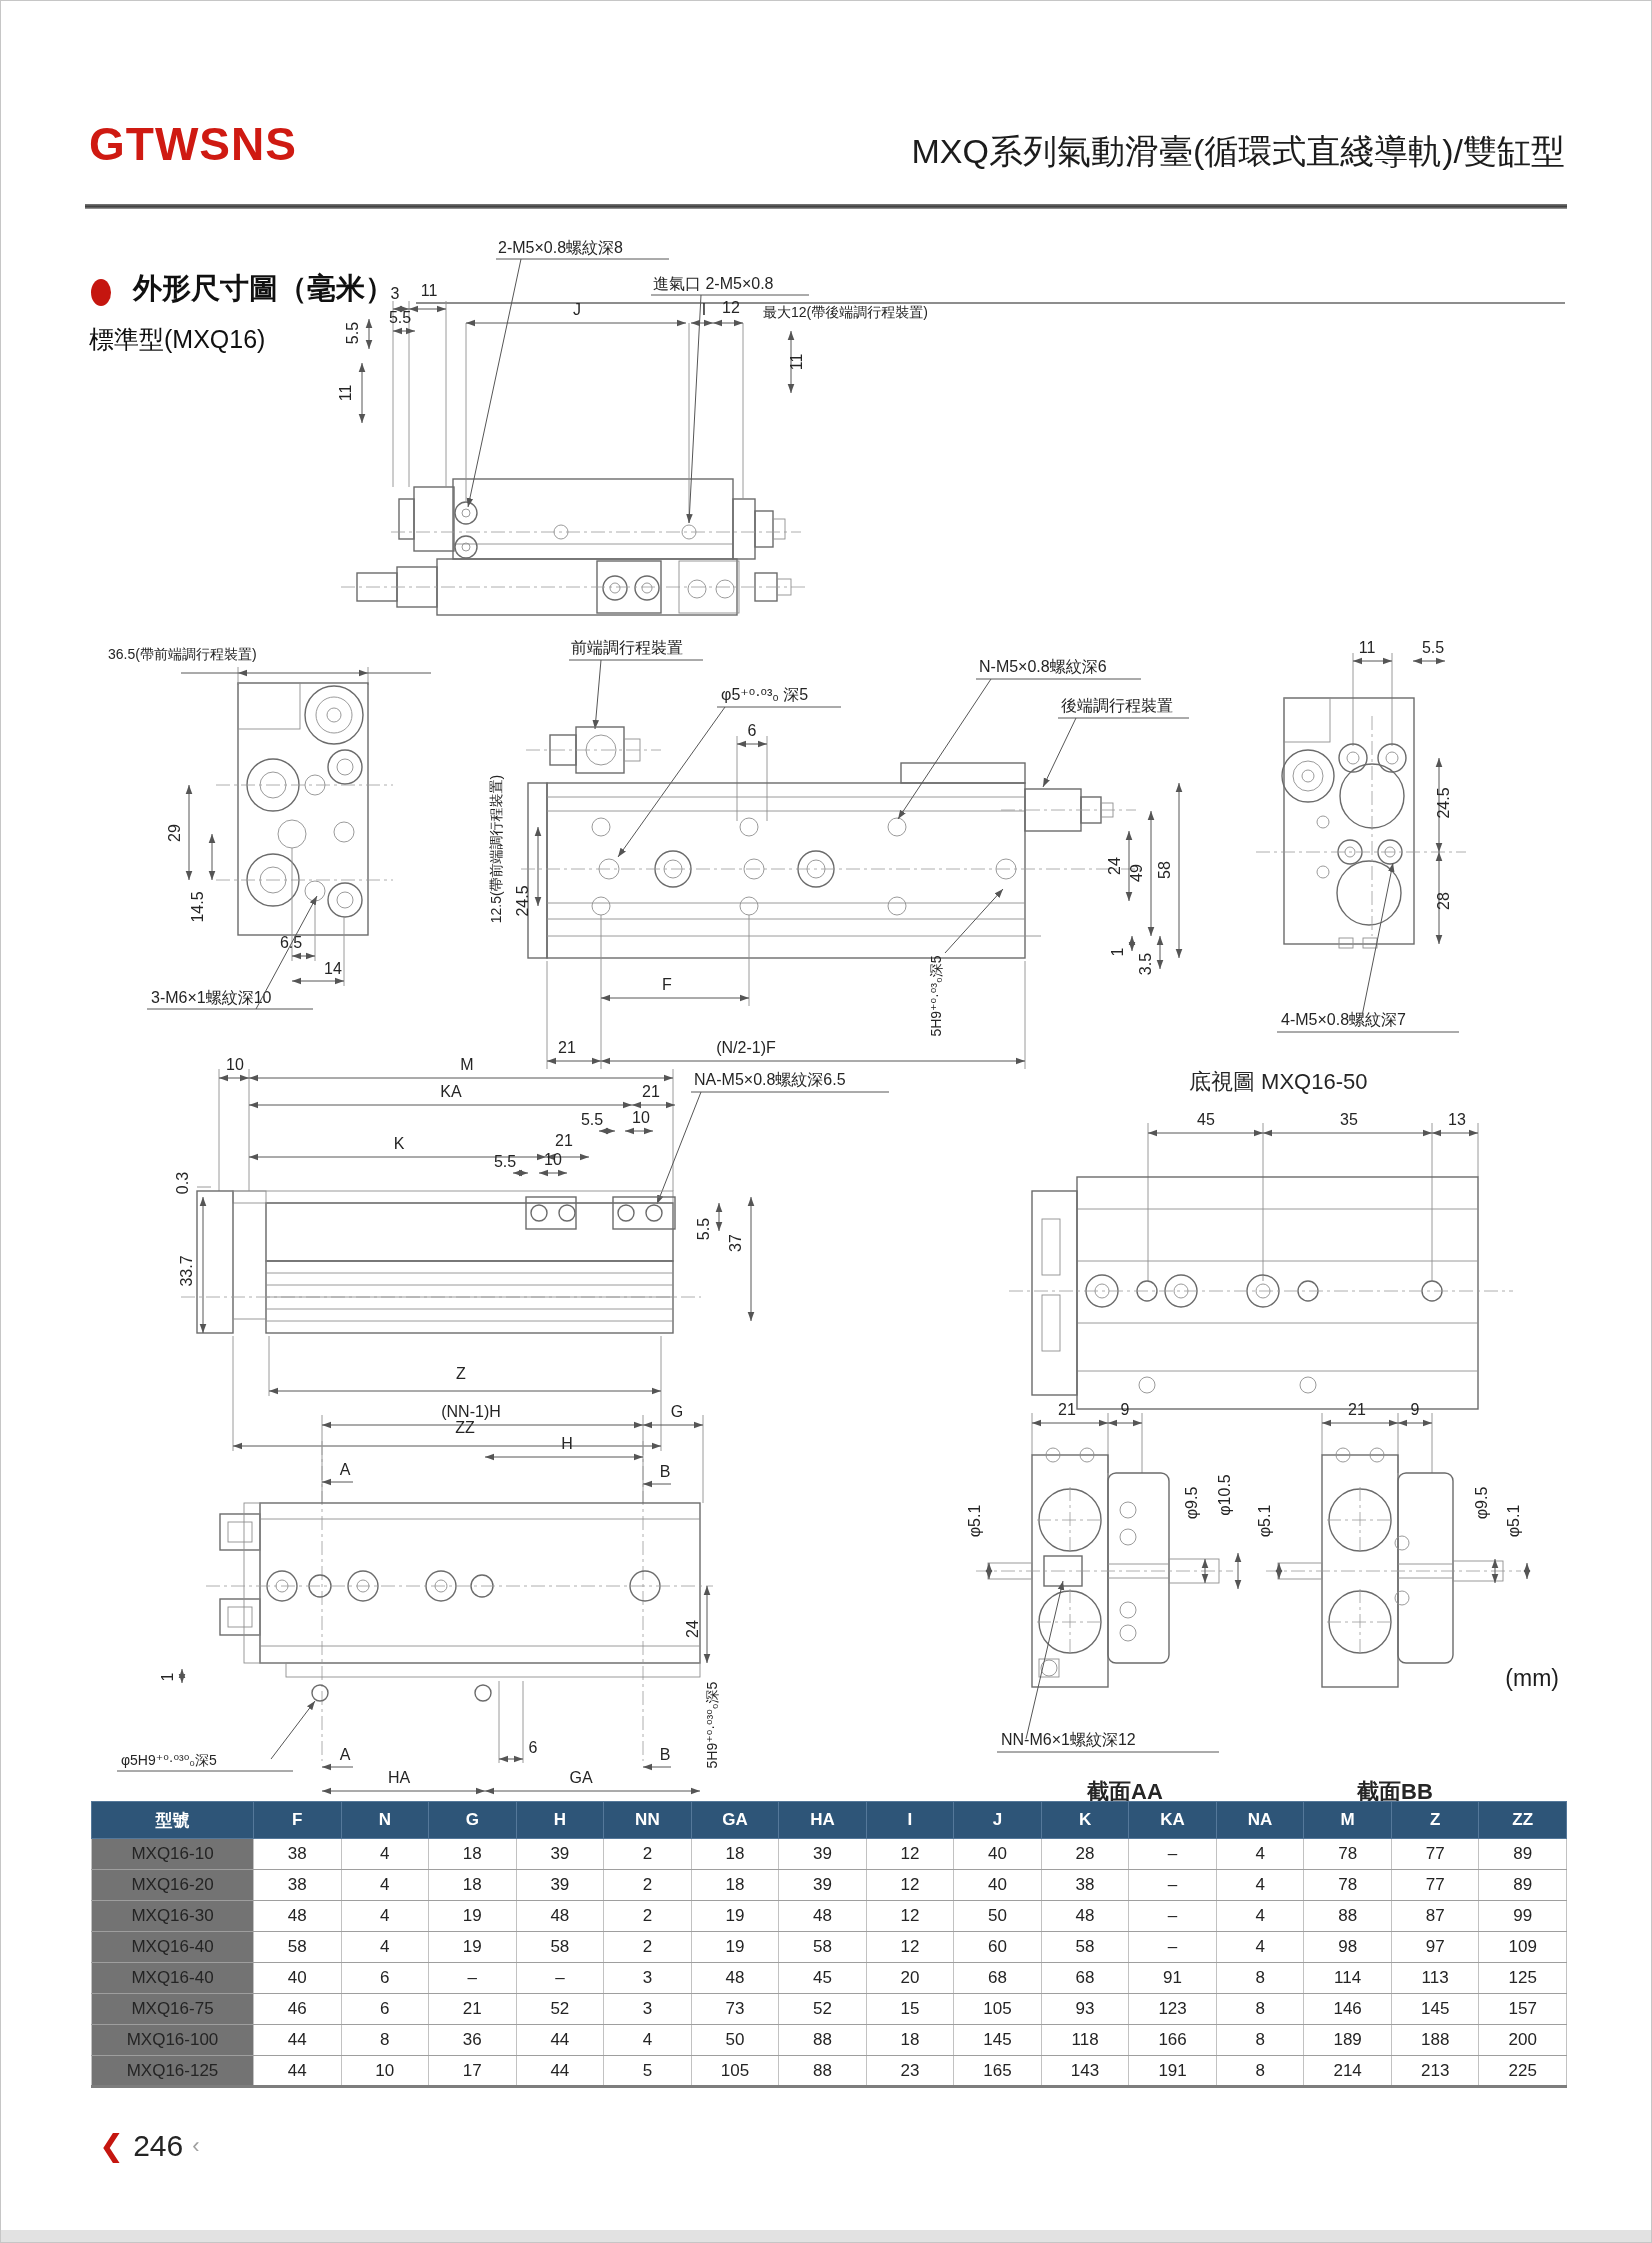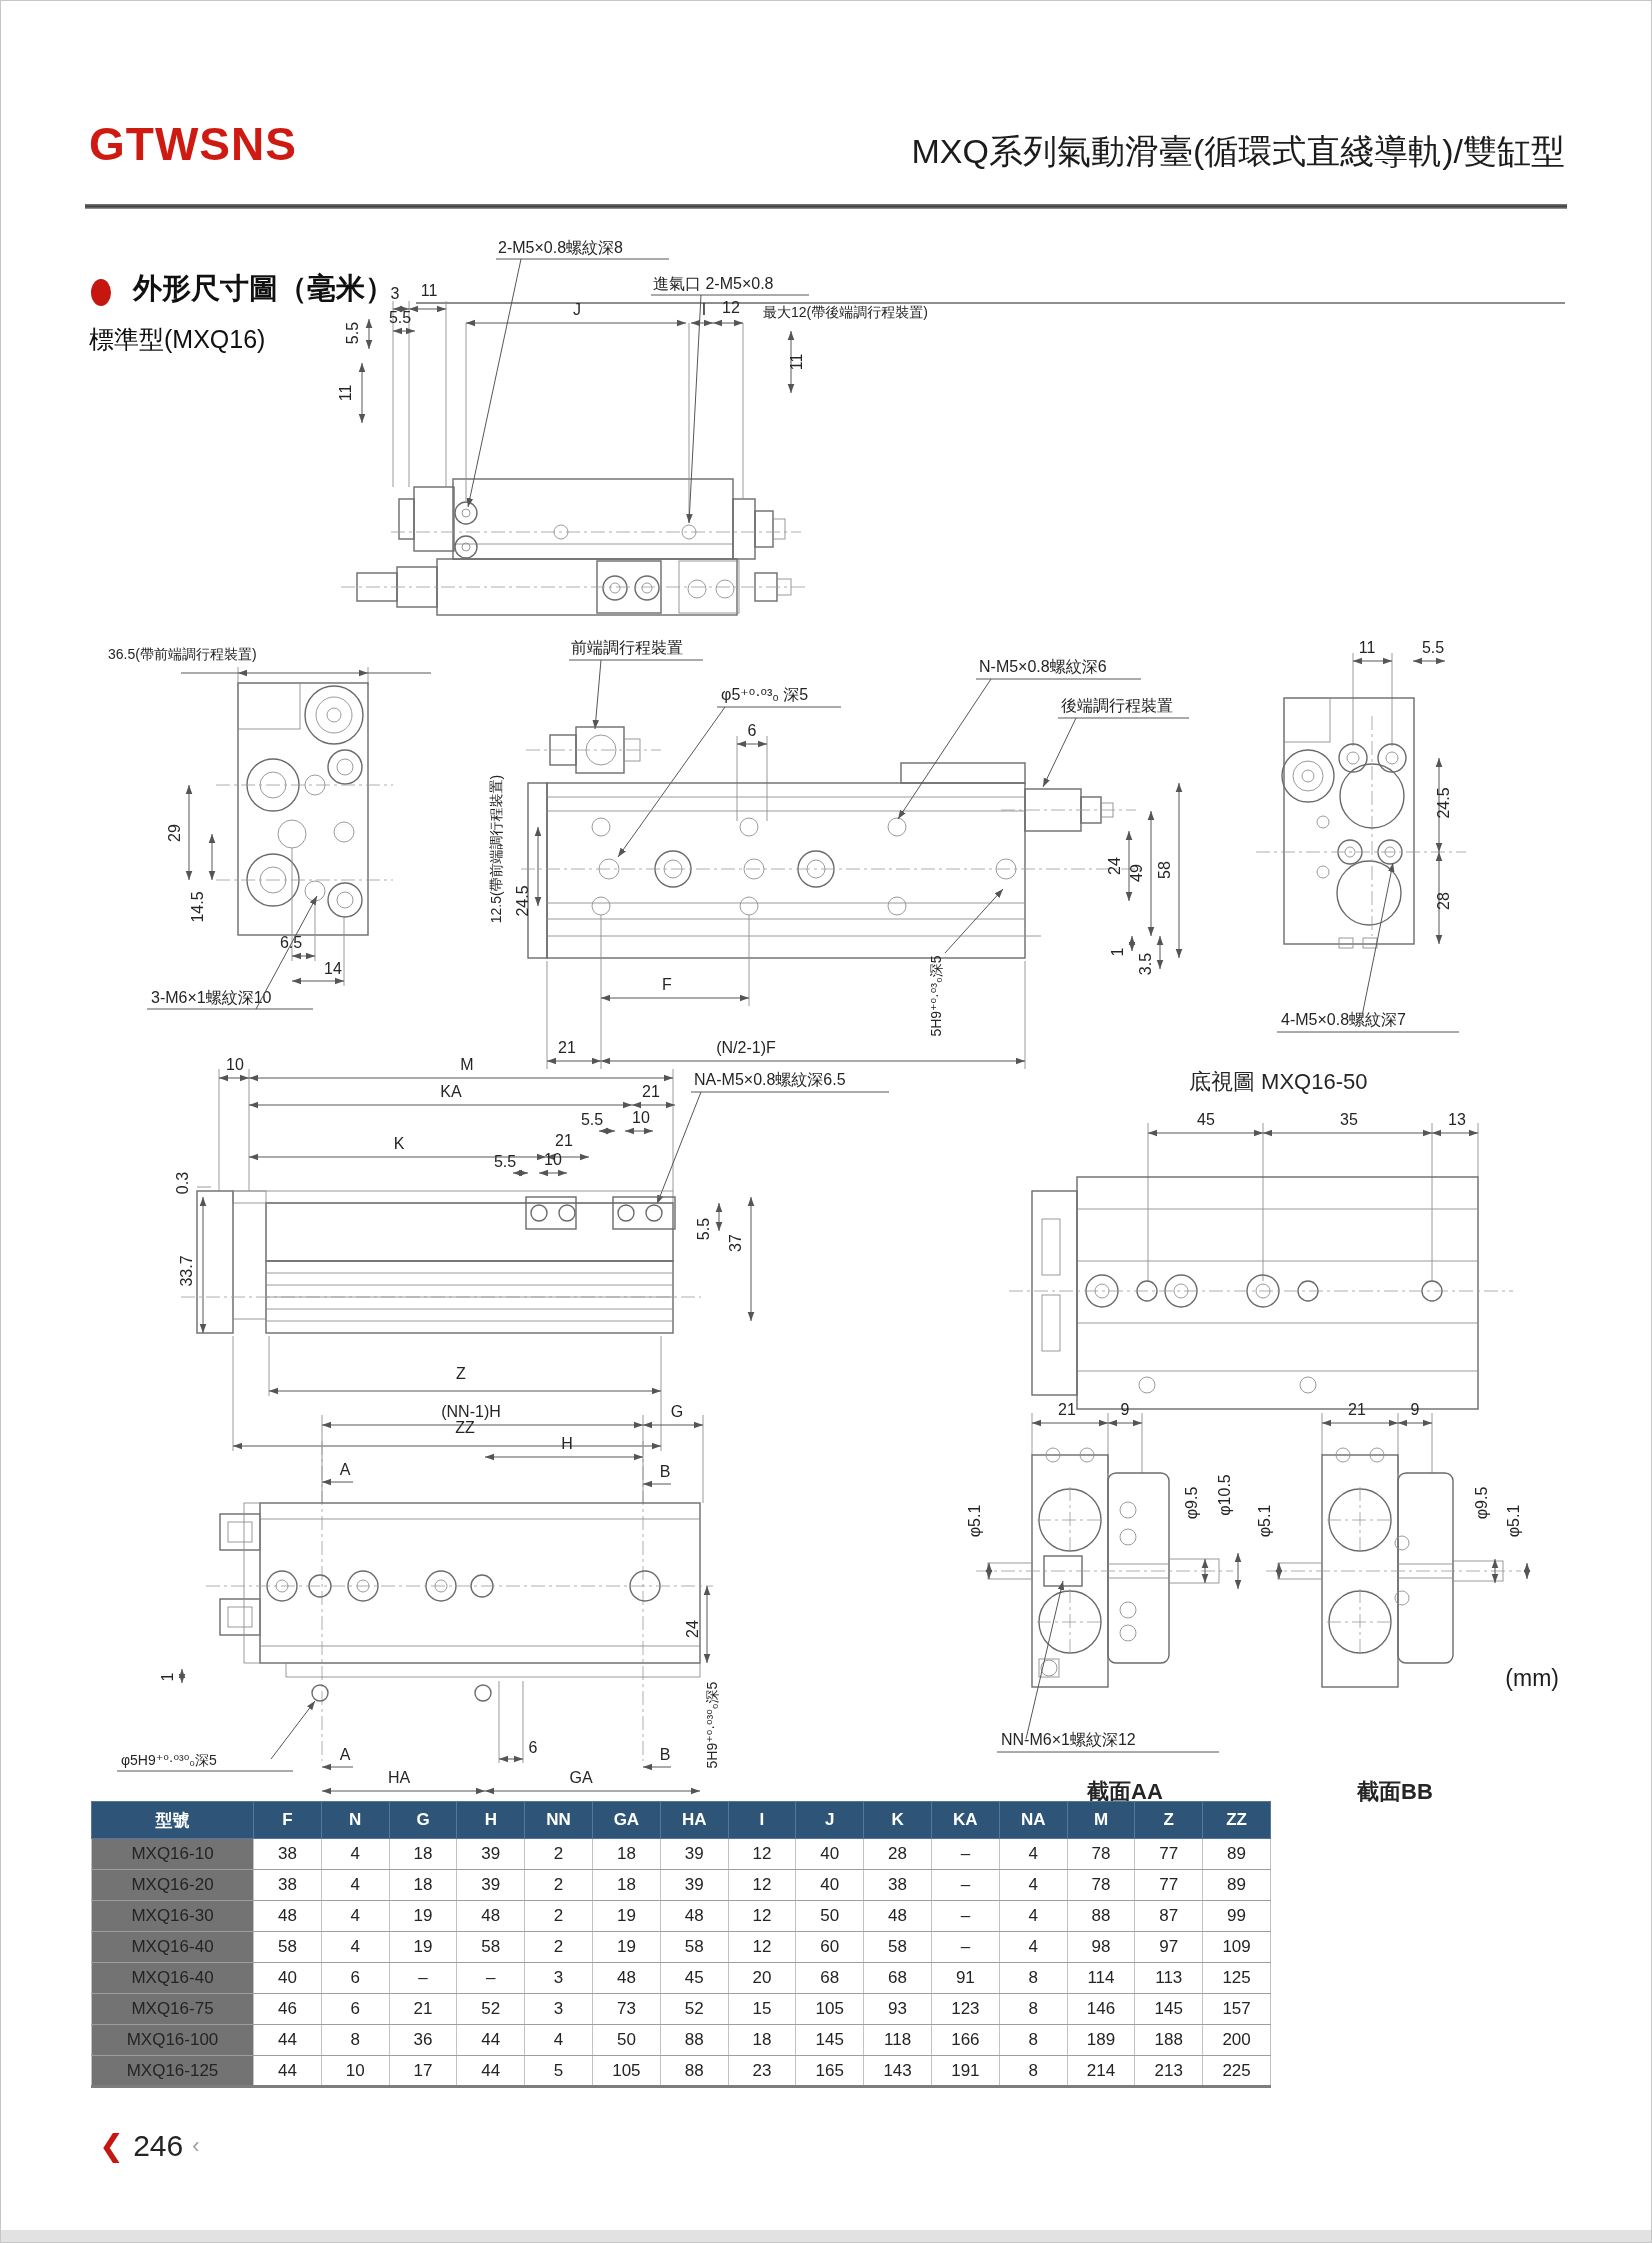--- a/index.html
+++ b/index.html
@@ -25,21 +25,21 @@
   svg .dim{stroke:#565656;stroke-width:1;fill:none}
   svg .ld{fill:none;stroke:#565656;stroke-width:1}
   svg text{font-family:"Liberation Sans","DejaVu Sans",sans-serif;font-size:17px;fill:#252525}
   svg text.sm{font-size:14px}
   svg text.md{font-size:16px}
   svg text.lg{font-size:22px}
   svg text.b{font-weight:600}
 
   .unit{position:absolute;right:92px;top:1664px;font-size:23px;color:#1d1d1d}
 
-  table.dims{position:absolute;left:90px;top:1800px;width:1180px;border-collapse:collapse;
+  table.dims{position:absolute;left:90px;top:1800px;width:1476px;border-collapse:collapse;
              table-layout:fixed;border-bottom:3px solid #7d7d7d}
   table.dims th{background:#2e5578;color:#fff;font-size:17px;font-weight:700;height:37px;
                 border:1px solid #55789a;text-align:center}
   table.dims td{font-size:17px;color:#242424;text-align:center;height:31px;
                 border-top:1px solid #9e9e9e;border-bottom:1px solid #9e9e9e;
                 border-left:1px solid #c2c2c2;border-right:1px solid #c2c2c2;background:#fff}
   table.dims td:first-child{background:#737373}
 
   .footer{position:absolute;left:98px;top:2130px;display:flex;align-items:center;gap:9px}
   .chev-red{color:#c5160f;font-size:30px;font-weight:700;line-height:1}

